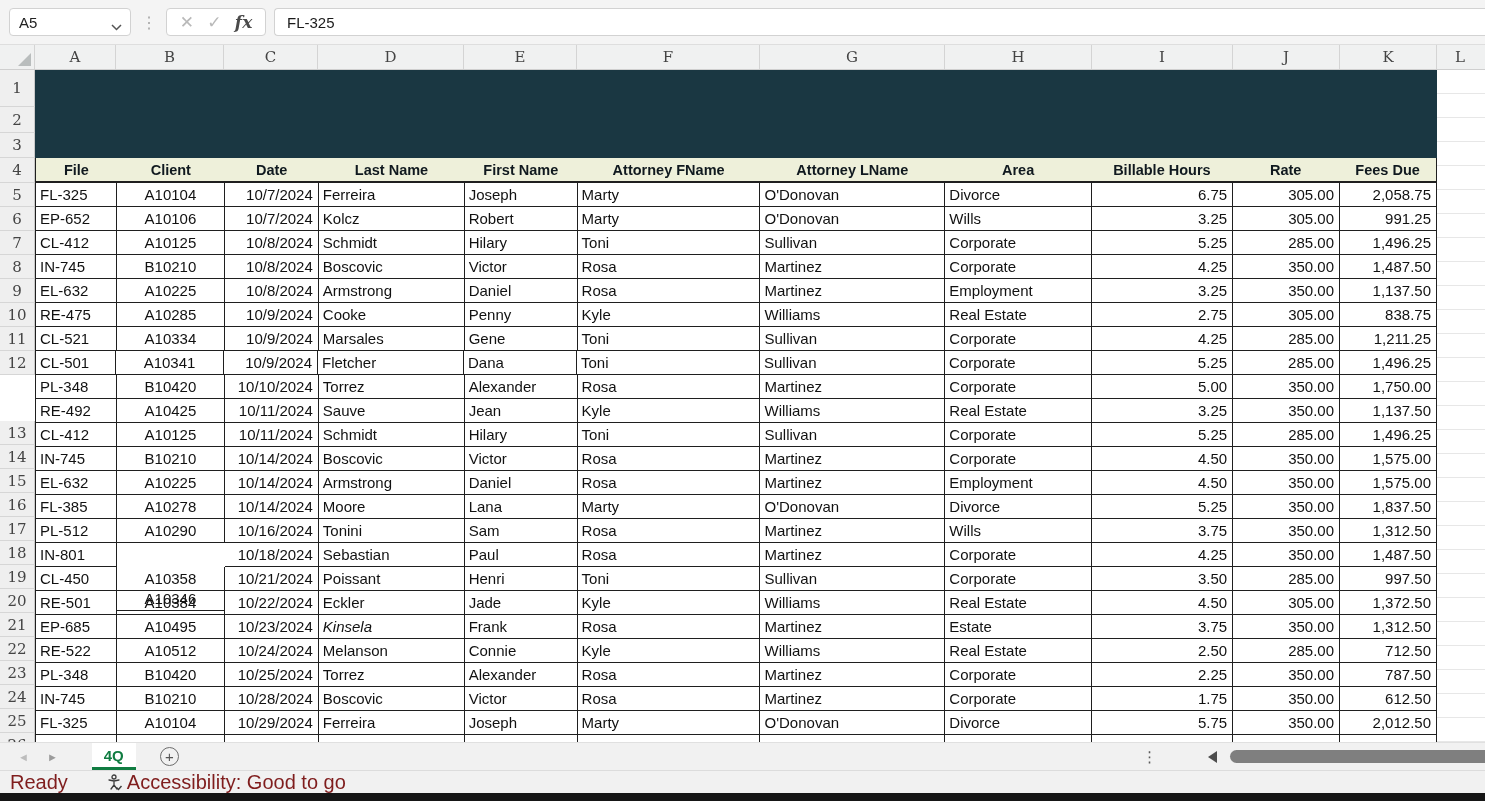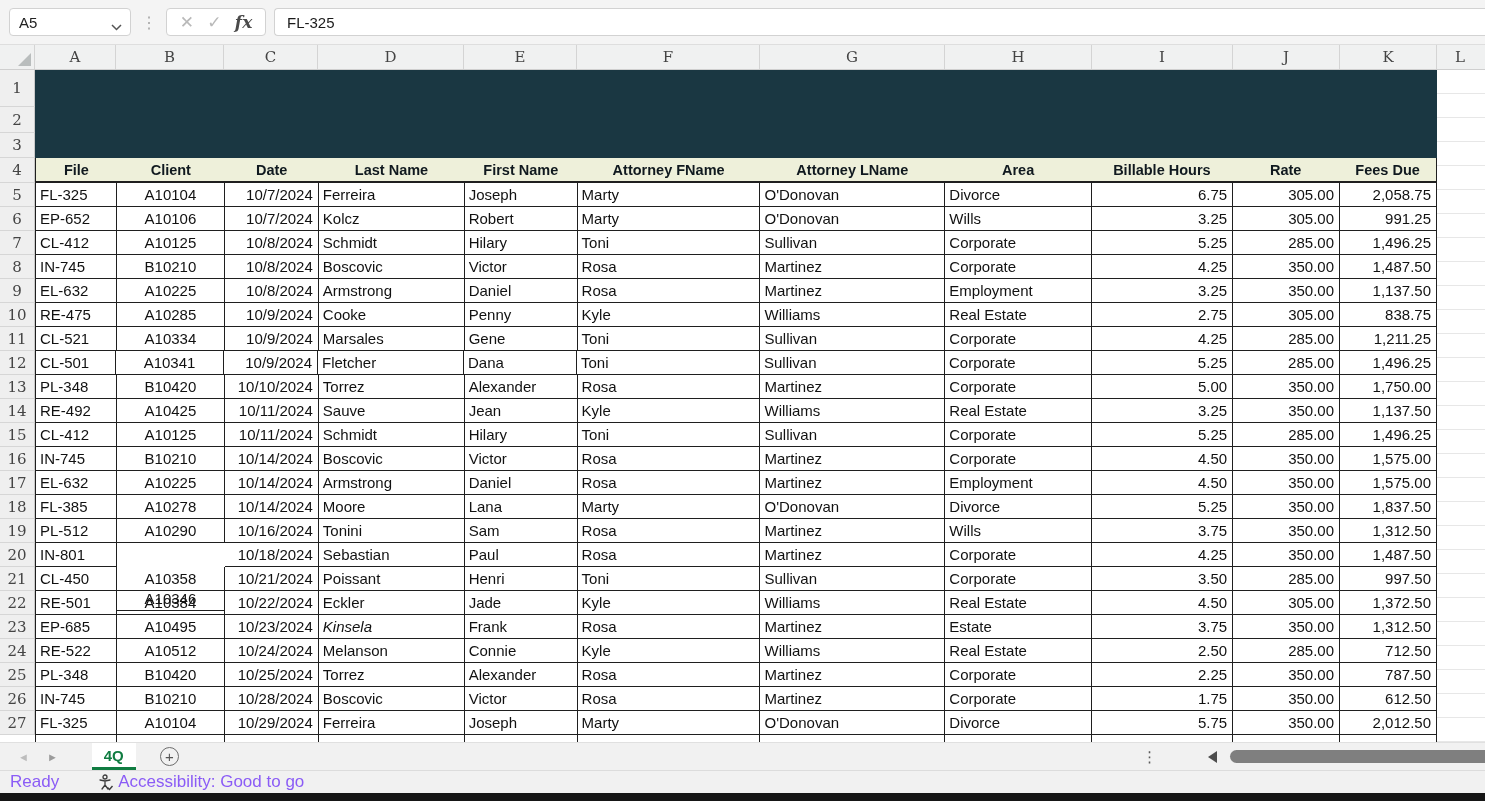--- a/index.html
+++ b/index.html
@@ -109,21 +109,21 @@
   }
   .tab-dots { position:absolute; left:1142px; color:#5a5a5a; font-size:15px; }
   .hsb-arrow { position:absolute; left:1208px; top:8px; width:0; height:0;
     border-top:6px solid transparent; border-bottom:6px solid transparent; border-right:9px solid #4d4d4d; }
   .hsb-thumb { position:absolute; left:1230px; top:7px; width:260px; height:13px; background:#7f7f7f; border-radius:7px 0 0 7px; }
 
   
   .statusbar {
     position:absolute; left:0; top:770px; width:1485px; height:23px;
     background:#f1f1f1; border-top:1px solid #dcdcdc;
-    display:flex; align-items:center; font-size:17px; color:#8b5cf6;
+    display:flex; align-items:center; font-size:20px; color:#7f1d1d;
   }
   .status-ready { margin-left:10px; }
   .acc-item { display:flex; align-items:center; margin-left:38px; gap:4px; }
   .bottom-black { position:absolute; left:0; top:793px; width:1485px; height:8px; background:#161616; }
 </style>
 </head>
 <body>
 
 <div id="app">
 
@@ -173,21 +173,21 @@
         <div class="rownum" style="height: 25px;">3</div>
         <div class="rownum" style="height: 25px;">4</div>
         <div class="rownum" style="height: 24px;">5</div>
         <div class="rownum" style="height: 24px;">6</div>
         <div class="rownum" style="height: 24px;">7</div>
         <div class="rownum" style="height: 24px;">8</div>
         <div class="rownum" style="height: 24px;">9</div>
         <div class="rownum" style="height: 24px;">10</div>
         <div class="rownum" style="height: 24px;">11</div>
         <div class="rownum" style="height: 24px;">12</div>
-        <div class="rownum" style="height: 24px;">13</div>
+        <div class="rownum" style="height: 24px; margin-top: 46px;">13</div>
         <div class="rownum" style="height: 24px;">14</div>
         <div class="rownum" style="height: 24px;">15</div>
         <div class="rownum" style="height: 24px;">16</div>
         <div class="rownum" style="height: 24px;">17</div>
         <div class="rownum" style="height: 24px;">18</div>
         <div class="rownum" style="height: 24px;">19</div>
         <div class="rownum" style="height: 24px;">20</div>
         <div class="rownum" style="height: 24px;">21</div>
         <div class="rownum" style="height: 24px;">22</div>
         <div class="rownum" style="height: 24px;">23</div>

